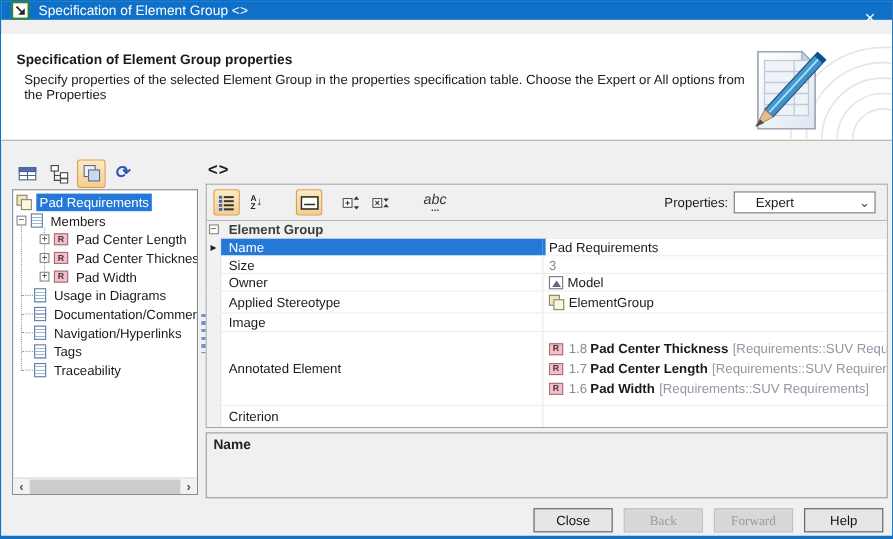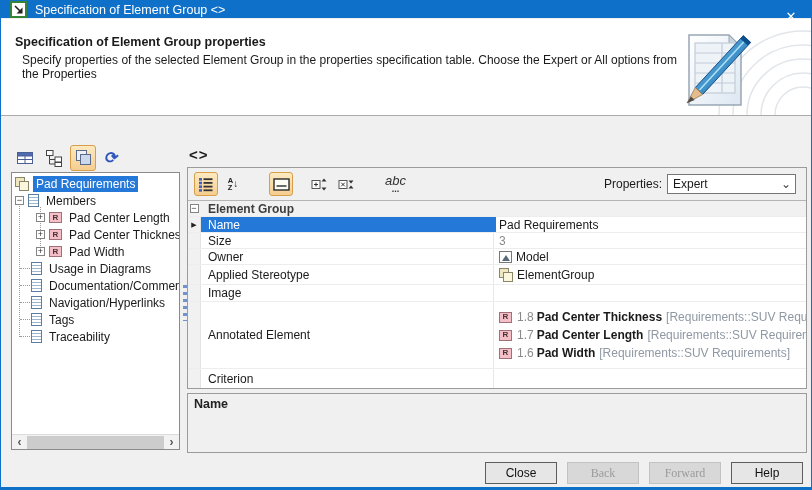--- a/index.html
+++ b/index.html
@@ -11,21 +11,21 @@
 
   
   .titlebar { position:absolute; top:0; left:0; right:0; height:30; background:#0e70c8;
               display:flex; align-items:center; color:#fff; }
   .appicon { width:17px; height:17px; margin:0 8px 0 9px; flex:none; }
   .wtitle { font-size:12.5px; }
   .xbtn { position:absolute; right:0; top:0; width:40px; height:30px; display:grid;
           place-items:center; color:#fff; font-size:13px; cursor:default; }
 
   
-  .header { position:absolute; top:18px; left:0; right:0; height:97px; background:#fff;
+  .header { position:absolute; top:30px; left:0; right:0; height:97px; background:#fff;
             border-bottom:1px solid #ababab; overflow:hidden;padding-left:22px; }
   .htitle { position:absolute; left:14px; top:16px; font-weight:bold; font-size:12.5px; }
   .hdesc  { position:absolute; left:21px; top:34px; width:660px; line-height:14px; }
   .hero   { position:absolute; right:0; bottom:0; }
 
   
   .ltoolbar { position:absolute; left:11px; top:144px; display:flex; align-items:center; gap:3px; }
   .tbtn { width:26px; height:26px; display:grid; place-items:center; border:1px solid transparent; border-radius:3px; }
   .tbtn.pressed { background:linear-gradient(#fdeac1,#f5cd90); border-color:#d89e4a; }
   .refresh-glyph { font-size:16px; font-weight:bold; color:#3056c0; transform:skewX(-8deg); line-height:1; }
@@ -76,21 +76,21 @@
           border:1px solid transparent; border-radius:3px; }
   .pbtn.pressed { background:linear-gradient(#fdeac1,#f5cd90); border-color:#d89e4a; }
   .gapS { width:8px; } .gapL { width:18px; }
   .az { display:flex; align-items:center; line-height:1; }
   .az .col { display:flex; flex-direction:column; font-size:7.5px; font-weight:bold; color:#222; }
   .az .arrow { font-size:10px; color:#222; }
   .abc { display:flex; flex-direction:column; align-items:center; line-height:1; color:#333; }
   .abc .t { font-size:13px; font-style:italic; } .abc .d { font-size:9px; font-weight:bold; margin-top:-2px; }
   .ptright { margin-left:auto; display:flex; align-items:center; gap:5px; }
   .combo { width:129px; height:20px; border:1px solid #767676; background:#fff; display:flex; align-items:center; }
-  .combo .val { flex:1; padding-left:5px; }
+  .combo .val { flex:1; padding-left:19px; }
   .combo .chev { width:18px; text-align:center; color:#444; font-size:12px; line-height:1; }
 
   
   .ptable { flex:1; background:#fff; overflow:hidden; }
   .prow { display:flex; border-bottom:1px solid #ededed; }
   .gut { width:13px; flex:none; background:#f1f1f1; border-right:1px solid #e3e3e3;
          display:flex; align-items:center; justify-content:center; }
   .marker { font-size:7px; color:#222; }
   .plabel { width:292px; flex:none; display:flex; align-items:center; padding-left:7px; }
   .pvalue { flex:1; display:flex; align-items:center; border-left:1px solid #e8e8e8;

